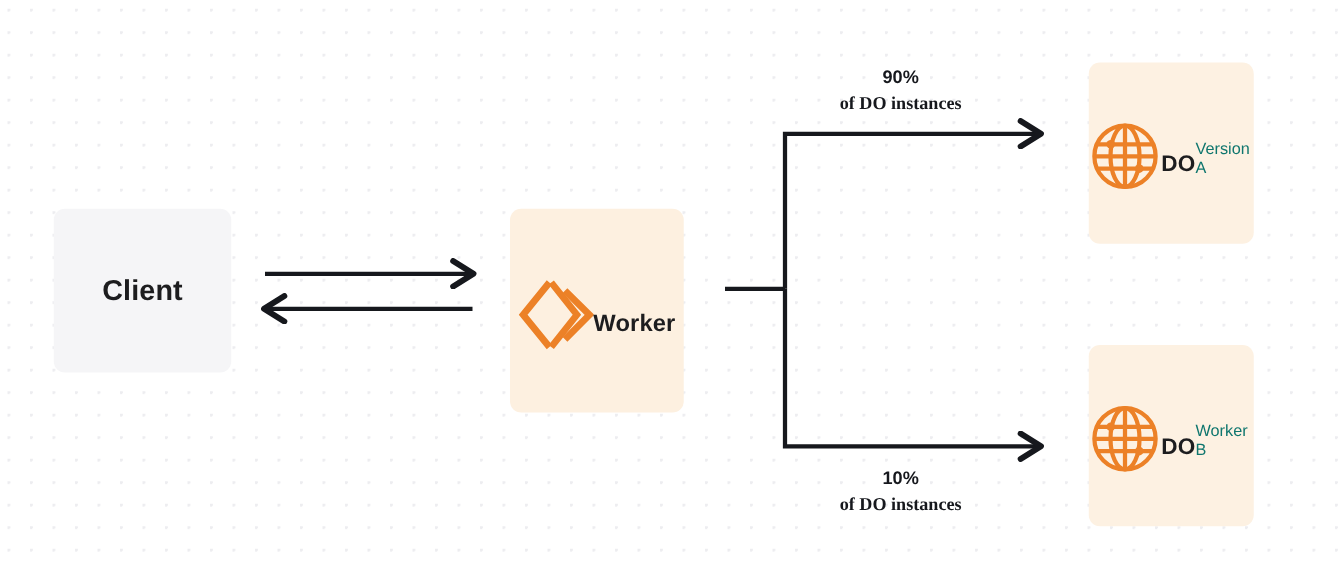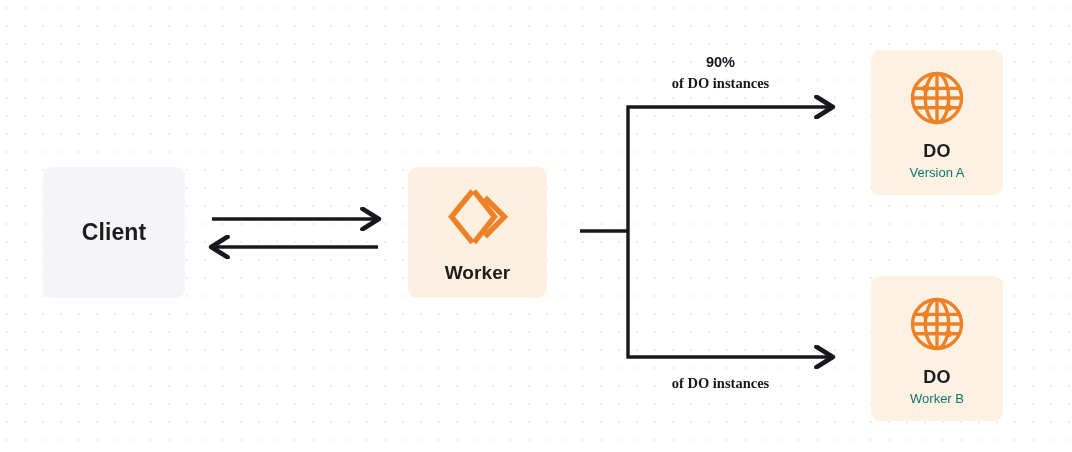--- a/index.html
+++ b/index.html
@@ -22,21 +22,20 @@
     background-image: radial-gradient(circle at 1px 1px, #ededf0 1.1px, rgba(255,255,255,0) 1.4px);
     background-size: 18px 18px;
     background-position: 6px 7px;
   }
 
   
   .node {
     position: absolute;
     border-radius: 9px;
     display: flex;
-    flex-direction: column;
     align-items: center;
     justify-content: center;
     box-sizing: border-box;
   }
 
   
   #client-node {
     left: 43px;
     top: 167px;
     width: 142px;
@@ -48,21 +47,21 @@
     font-weight: bold;
     color: #1d1d1f;
     letter-spacing: .1px;
   }
 
   
   #worker-node {
     left: 408px;
     top: 167px;
     width: 139px;
-    height: 131px;
+    height: 163px;
     background-color: #fdf0e0;
     padding-top: 6px;
   }
   #worker-node .node-title {
     font-size: 19px;
     font-weight: bold;
     color: #1d1d1f;
     margin-top: 16px;
     letter-spacing: .1px;
   }
@@ -155,20 +154,21 @@
 
     <path d="M 628 231 L 628 357 L 832 357" fill="none" stroke="#16181d" stroke-width="3.4" stroke-linecap="butt" stroke-linejoin="miter" marker-end="url(#arrow-right)"></path>
   </svg>
 
   <div class="edge-label" id="label-top">
     <span class="pct">90%</span>
     <span class="sub">of DO instances</span>
   </div>
 
   <div class="edge-label" id="label-bottom">
+    <span class="pct">10%</span>
     <span class="sub">of DO instances</span>
   </div>
 
   <div class="node" id="client-node">
     <span class="node-title">Client</span>
   </div>
 
   <div class="node" id="worker-node">
     <span class="icon-wrap">
       <svg width="60" height="58" viewBox="0 0 60 58" xmlns="http://www.w3.org/2000/svg">

